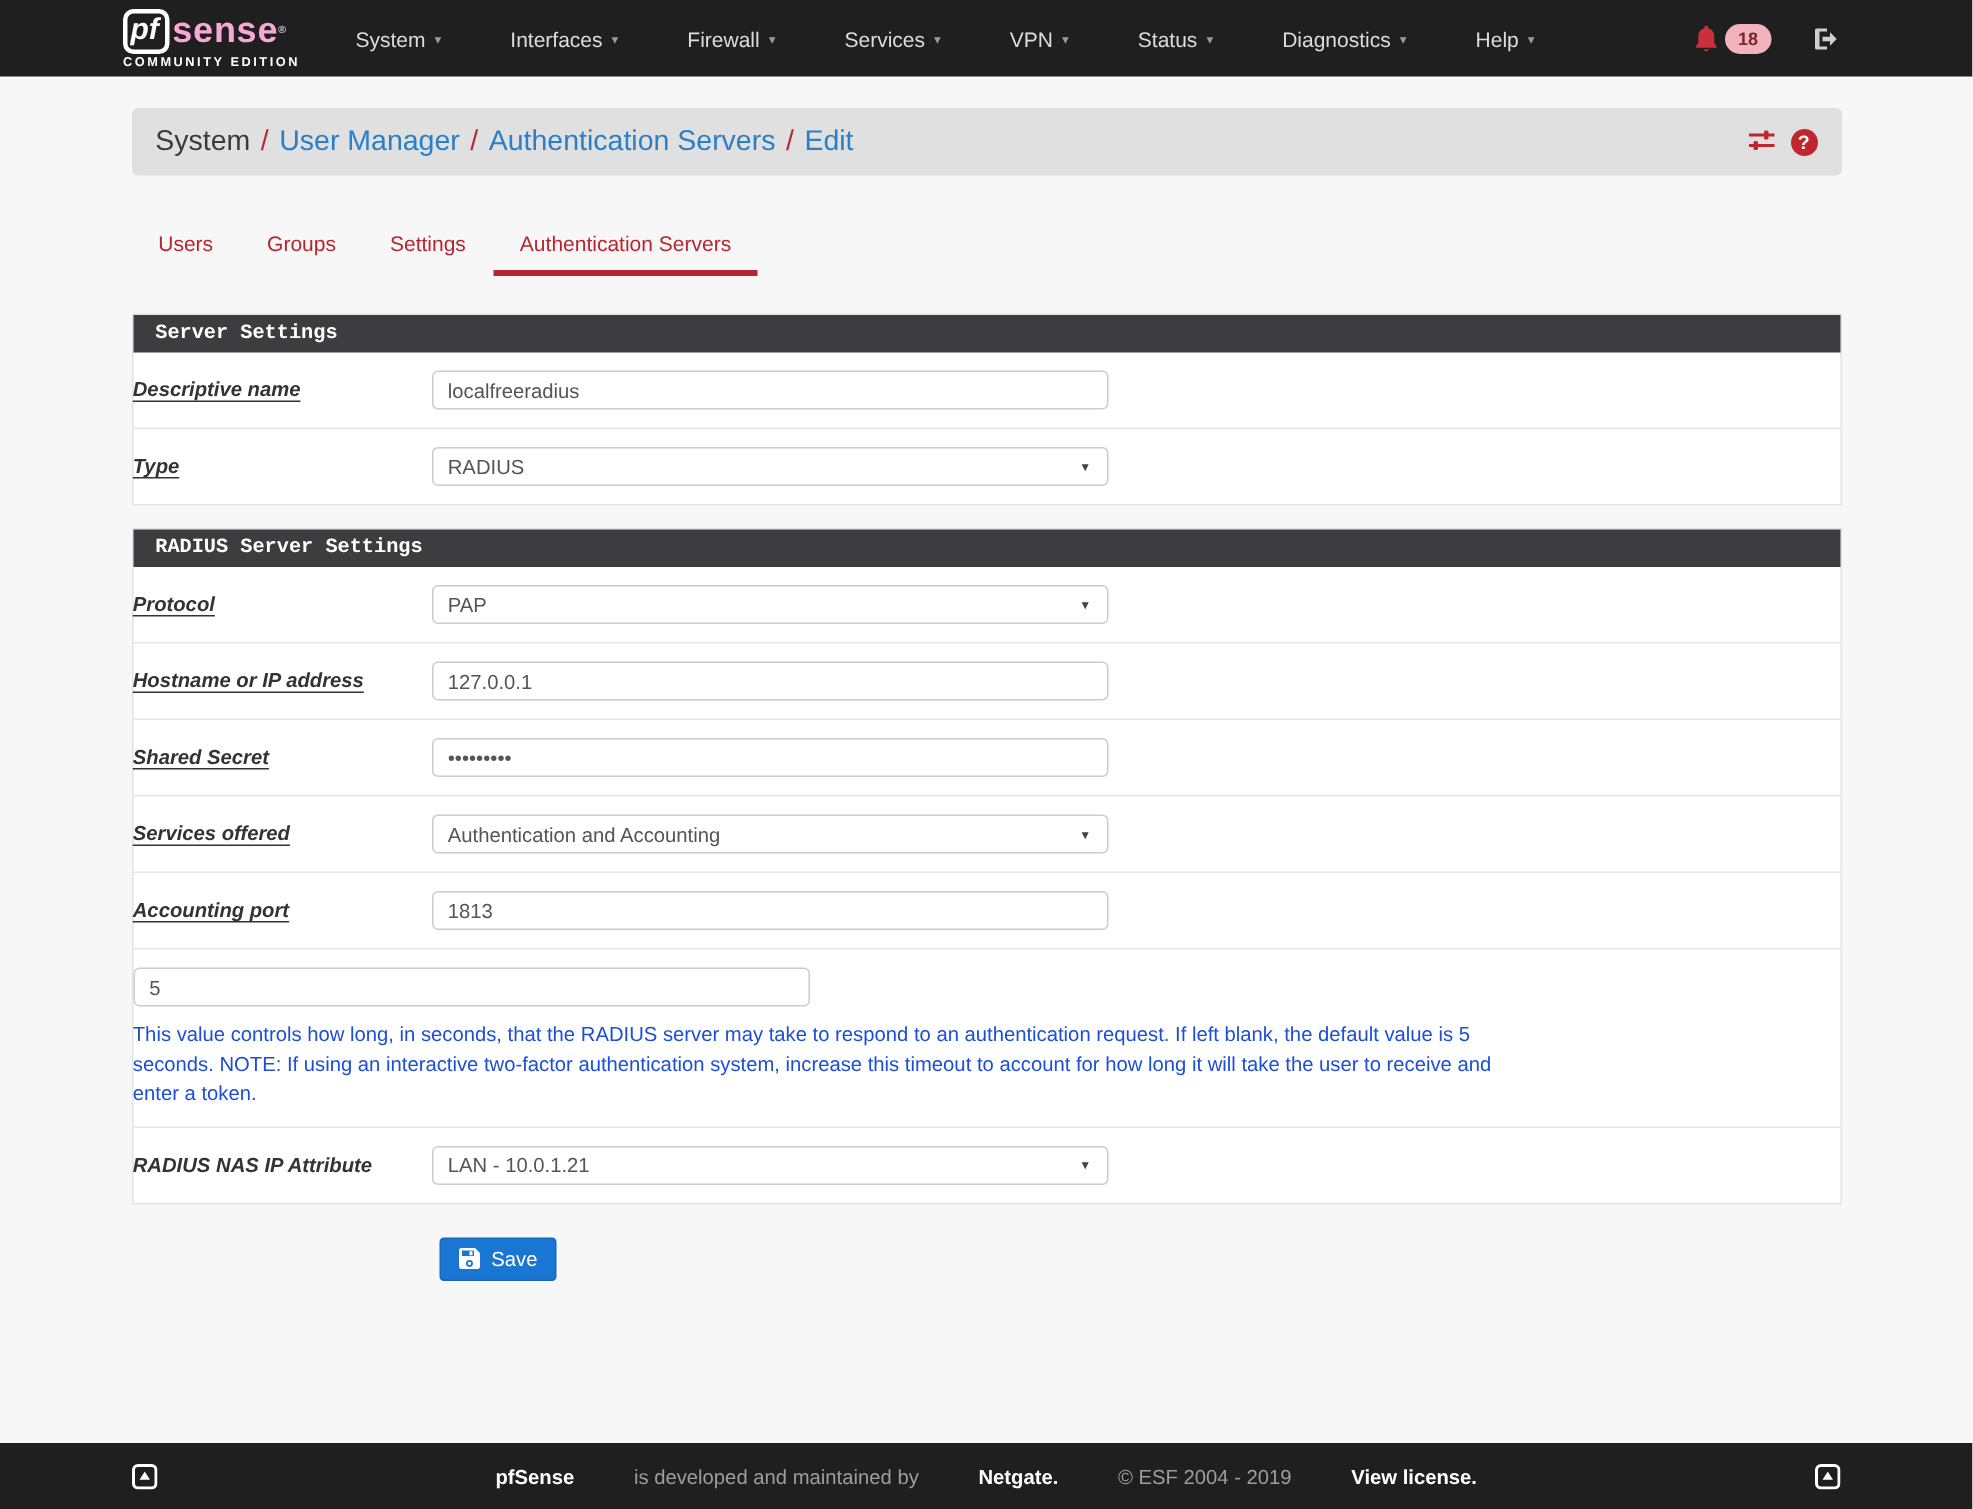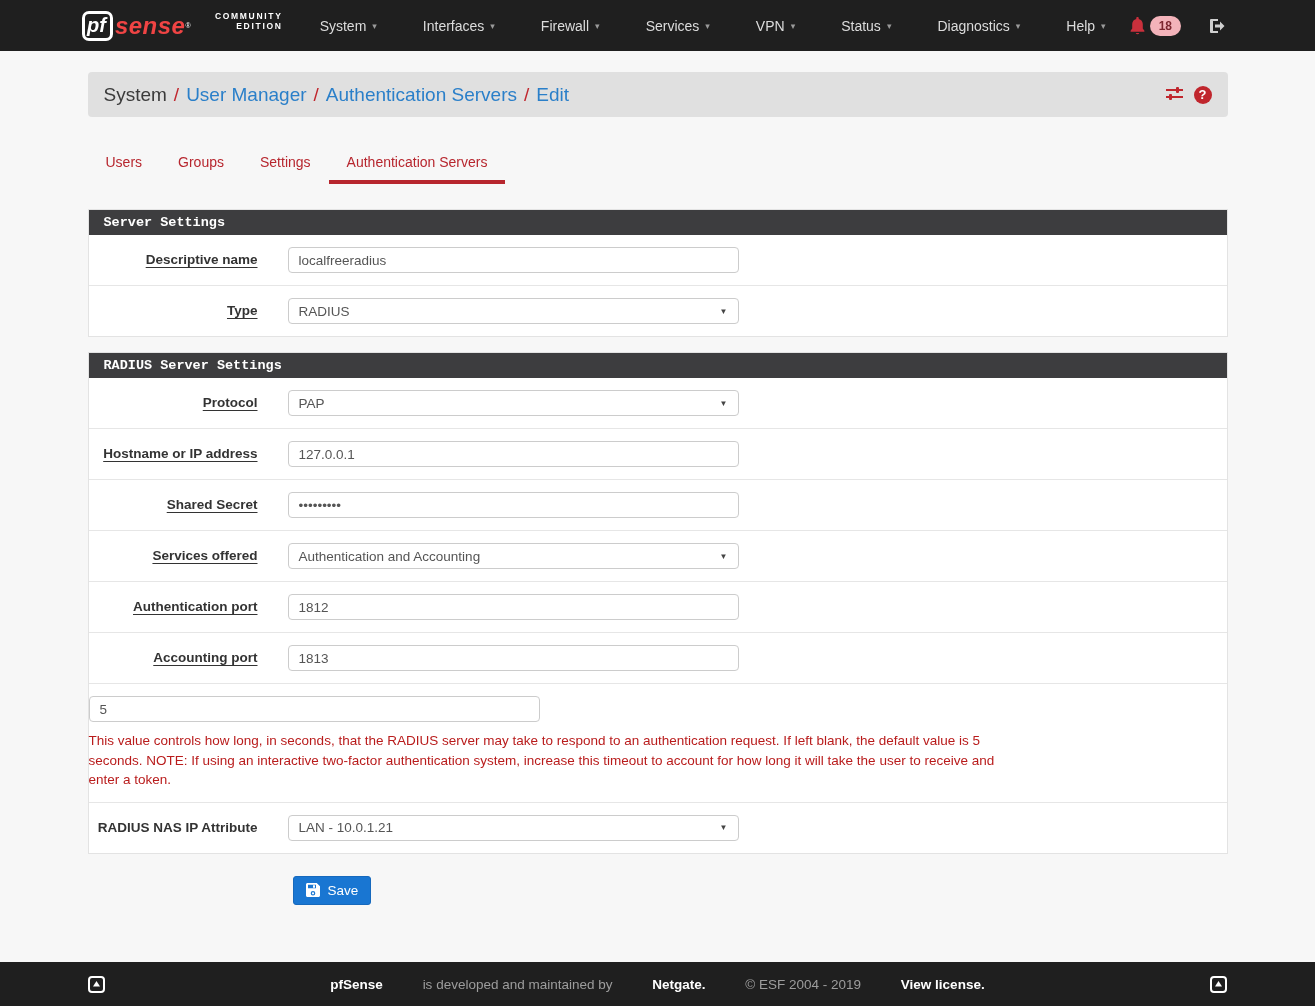--- a/index.html
+++ b/index.html
@@ -8,28 +8,28 @@
     width:1315px; height:1006px; position:relative;
     background:#f7f7f7;
     font-family:"Liberation Sans", sans-serif;
     font-size:13.5px; color:#333;
   }
   
   .navbar {
     height:51px; background:#1f1f1f; display:flex; align-items:center;
     padding:0 88px 0 82px;
   }
-  .brand { display:flex; flex-direction:row; margin-right:14px;text-align:right; }
+  .brand { display:flex; flex-direction:column; margin-right:14px; }
   .brand-top { display:flex; align-items:center; }
   .pf-box {
     border:3px solid #fff; border-radius:7px; color:#fff;
     font-style:italic; font-weight:bold; font-size:20px;
     padding:0 4px 2px 2px; line-height:22px; margin-right:2px;
   }
-  .brand-sense { color:#ef4444; font-weight:bold; font-size:24px; letter-spacing:.5px;font-style:italic; }
+  .brand-sense { color:#f9a8d4; font-weight:bold; font-size:24px; letter-spacing:.5px; }
   .brand-reg { color:#fff; font-size:7px; vertical-align:super; }
   .brand-edition { color:#fff; font-size:8.5px; font-weight:bold; letter-spacing:1.7px; margin-top:0; }
   .nav-items { display:flex; align-items:center; }
   .nav-item {
     color:#dcdcdc; font-size:14px; padding:0 23px; height:51px;
     display:flex; align-items:center; cursor:pointer; white-space:nowrap;
   }
   .nav-caret { color:#9a9a9a; font-size:9px; margin-left:6px; }
   .nav-right { margin-left:auto; display:flex; align-items:center; }
   .bell-icon svg { display:block; }
@@ -65,36 +65,36 @@
   
   .panel { margin-top:25px; background:#fff; border:1px solid #e3e3e3; }
   .panel + .panel { margin-top:15px; }
   .panel-heading {
     background:#3d3d3f; color:#fff; font-weight:bold; font-size:13.5px;
     padding:5px 15px;
     font-family:Liberation Mono, monospace;
   }
   .form-row { display:flex; padding:12px 0; }
   .form-row + .form-row { border-top:1px solid #e6e6e6; }
-  .lcol { width:199px; padding:5px 30px 0 0; text-align:right; flex-shrink:0; }
+  .lcol { width:199px; padding:5px 30px 0 0; flex-shrink:0;font-style:italic; }
   .lbl { font-weight:bold; color:#333; }
   .lbl.u { text-decoration:underline; text-underline-offset:3px; }
   .ccol { flex:1; padding-right:22px; }
   .txt {
     width:451px; height:26px; border:1px solid #ccc; border-radius:4px;
     padding:0 10px; font-size:13.5px; color:#555; background:#fff; outline:none;
     font-family:Liberation Sans, sans-serif;
   }
   .sel {
     width:451px; height:26px; border:1px solid #ccc; border-radius:4px;
     padding:0 10px; color:#555; background:#fff; display:flex;
     align-items:center; justify-content:space-between; cursor:pointer;
   }
   .sel .caret { font-size:8px; color:#444; }
-  .help { margin-top:9px; color:#b91c1c; line-height:1.45; max-width:919px; }
+  .help { margin-top:9px; color:#1d4ed8; line-height:1.45; max-width:919px; }
   .help div { margin-top:2px; }
   
   .save-btn {
     margin:22px 0 0 205px; background:#1976d2; color:#fff; border:1px solid #1669bd;
     border-radius:3px; padding:6px 12px; font-size:13.5px; display:inline-flex;
     align-items:center; gap:8px; cursor:pointer; font-family:"Liberation Sans", sans-serif;
   }
   
   .footer {
     position:absolute; bottom:0; left:0; width:100%; height:44px;
@@ -252,26 +252,20 @@
     <div class="form-row">
       <div class="lcol"><span class="lbl u">Services offered</span></div>
       <div class="ccol">
         <div class="sel">
           <span>Authentication and Accounting</span>
           <span class="caret">▼</span>
         </div>
       </div>
     </div>
 
-    <div class="form-row">
-      <div class="lcol"><span class="lbl u">Authentication port</span></div>
-      <div class="ccol">
-        <input class="txt" value="1812" style="">
-      </div>
-    </div>
 
     <div class="form-row">
       <div class="lcol"><span class="lbl u">Accounting port</span></div>
       <div class="ccol">
         <input class="txt" value="1813" style="">
       </div>
     </div>
 
     <div class="form-row">
       <div class="ccol">

